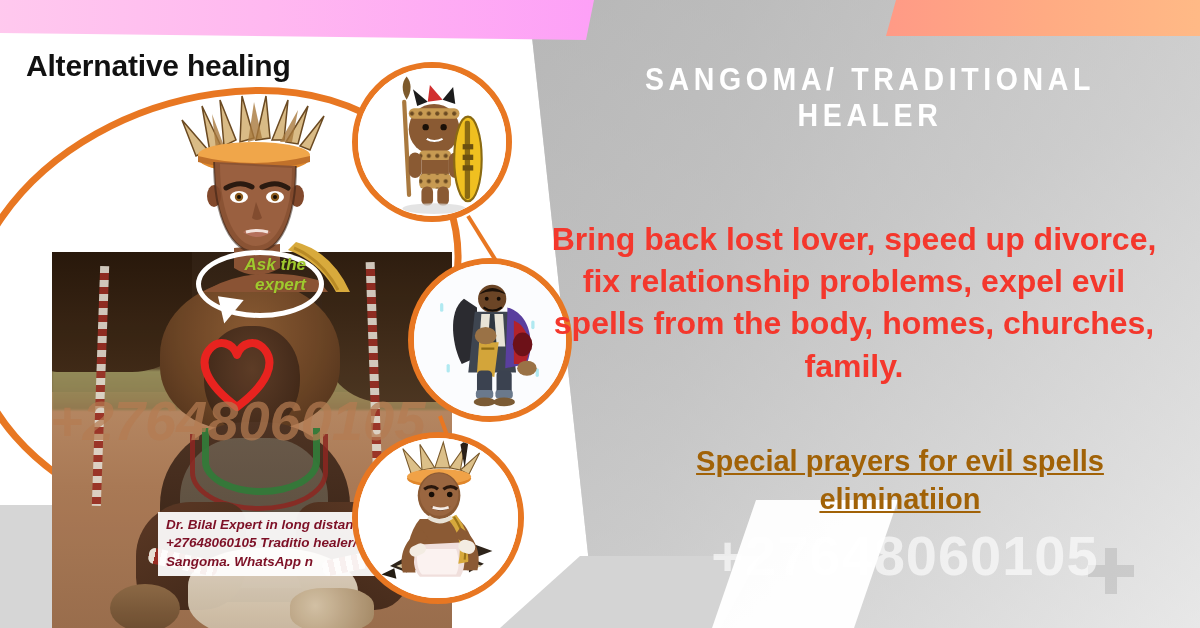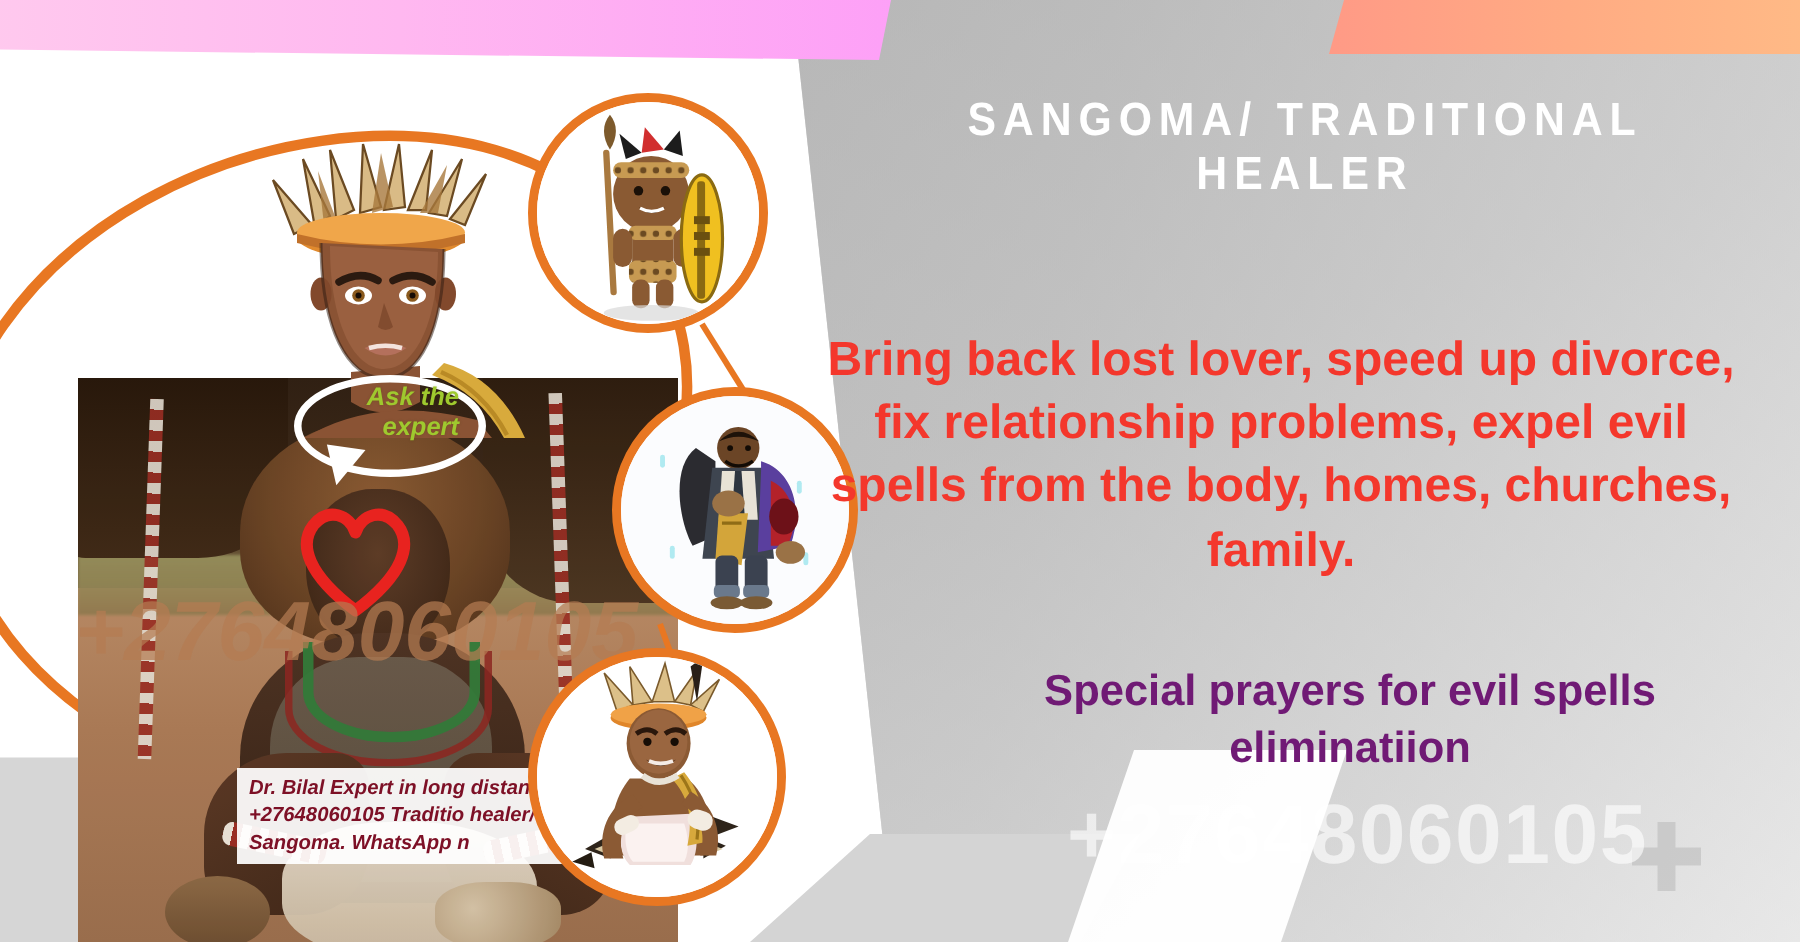--- a/index.html
+++ b/index.html
@@ -167,42 +167,44 @@
     font-size:64px;font-weight:bold;color:#ffffff;letter-spacing:10px;
     line-height:1.05;
   }
   #services{
     position:absolute;left:534px;top:218px;width:640px;text-align:center;
     font-size:32px;font-weight:bold;line-height:1.32;color:#f4372c;
     font-family:"Liberation Sans Narrow","Liberation Sans",sans-serif;
   }
   #prayers{
     position:absolute;left:620px;top:443px;width:560px;text-align:center;
-    font-size:29px;font-weight:bold;line-height:1.3;color:#701a75;
+    font-size:29px;font-weight:bold;line-height:1.3;color:#a16207;
     font-family:"Liberation Sans Narrow","Liberation Sans",sans-serif;
+    text-decoration:underline;
   }
   #ghost-number{
     position:absolute;left:620px;top:523px;width:570px;text-align:center;
     font-size:56px;font-weight:bold;color:rgba(255,255,255,.62);letter-spacing:1px;
   }
 </style>
 </head>
 <body>
 
 <div id="poster">
 
   <div class="slab" id="gray-panel"></div>
   <div class="slab" id="gray-panel-soft"></div>
   <div class="slab" id="pink-bar"></div>
   <div class="slab" id="orange-bar"></div>
   <div class="slab" id="bottom-left-gray"></div>
   <div class="slab" id="bottom-mid-gray"></div>
   <div class="slab" id="bottom-white-wedge"></div>
   <div class="slab" id="plus-mark"></div>
 
+  <div id="alt-healing">Alternative healing</div>
 
   <svg id="swoosh" viewBox="0 0 520 560" fill="none">
     <path d="M -40 300 C -30 110, 190 20, 330 60 C 430 90, 470 170, 455 250" stroke="#e87722" stroke-width="7" fill="none" stroke-linecap="round"></path>
     <path d="M 120 470 C 30 430, -20 370, -30 300" stroke="#e87722" stroke-width="7" fill="none" stroke-linecap="round"></path>
     <path d="M 455 250 C 450 330, 430 420, 330 480" stroke="#e87722" stroke-width="7" fill="none" stroke-linecap="round" opacity="0"></path>
   </svg>
 
   <div id="photo">
     <div class="ph-layer" id="ph-sky"></div>
     <div class="ph-layer" id="ph-ground"></div>

